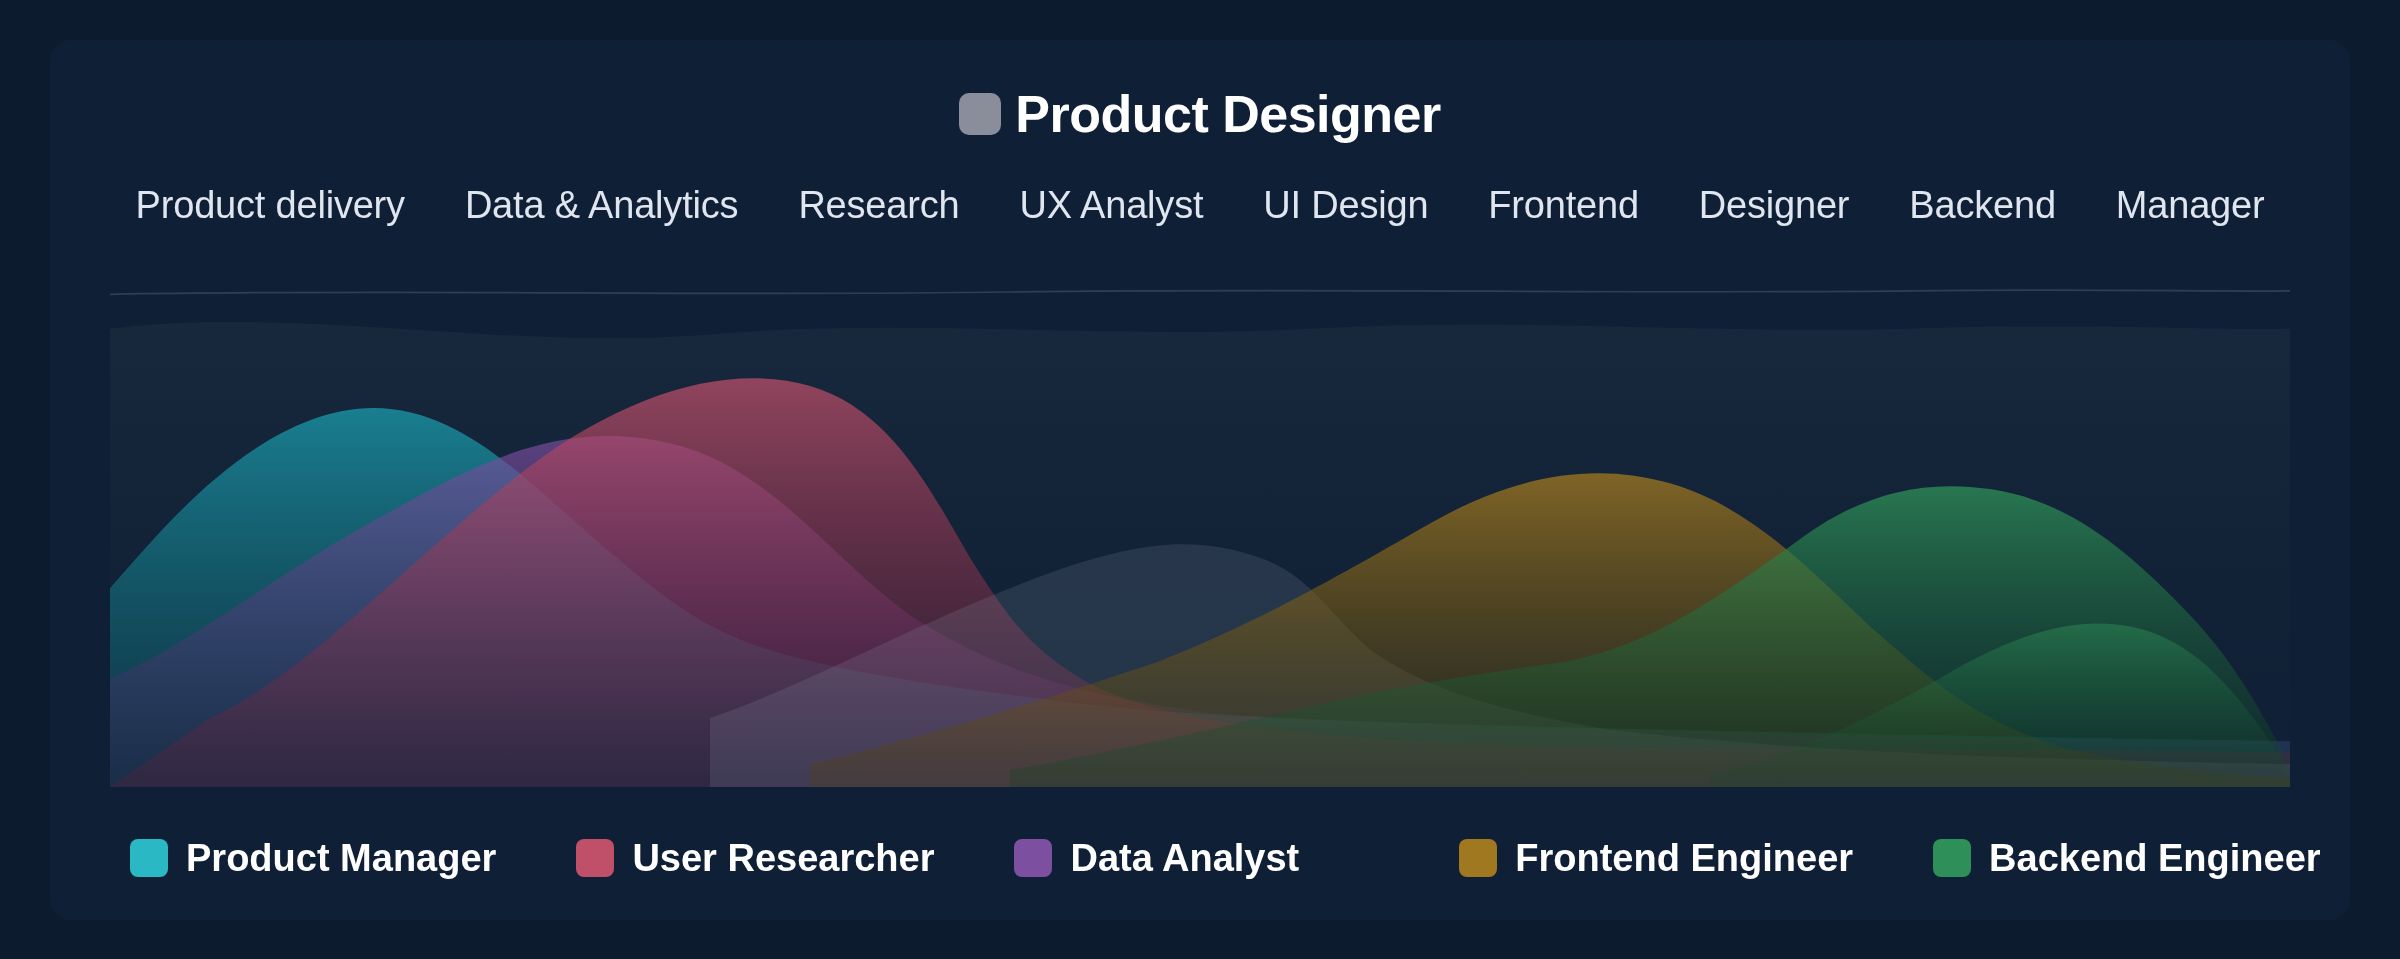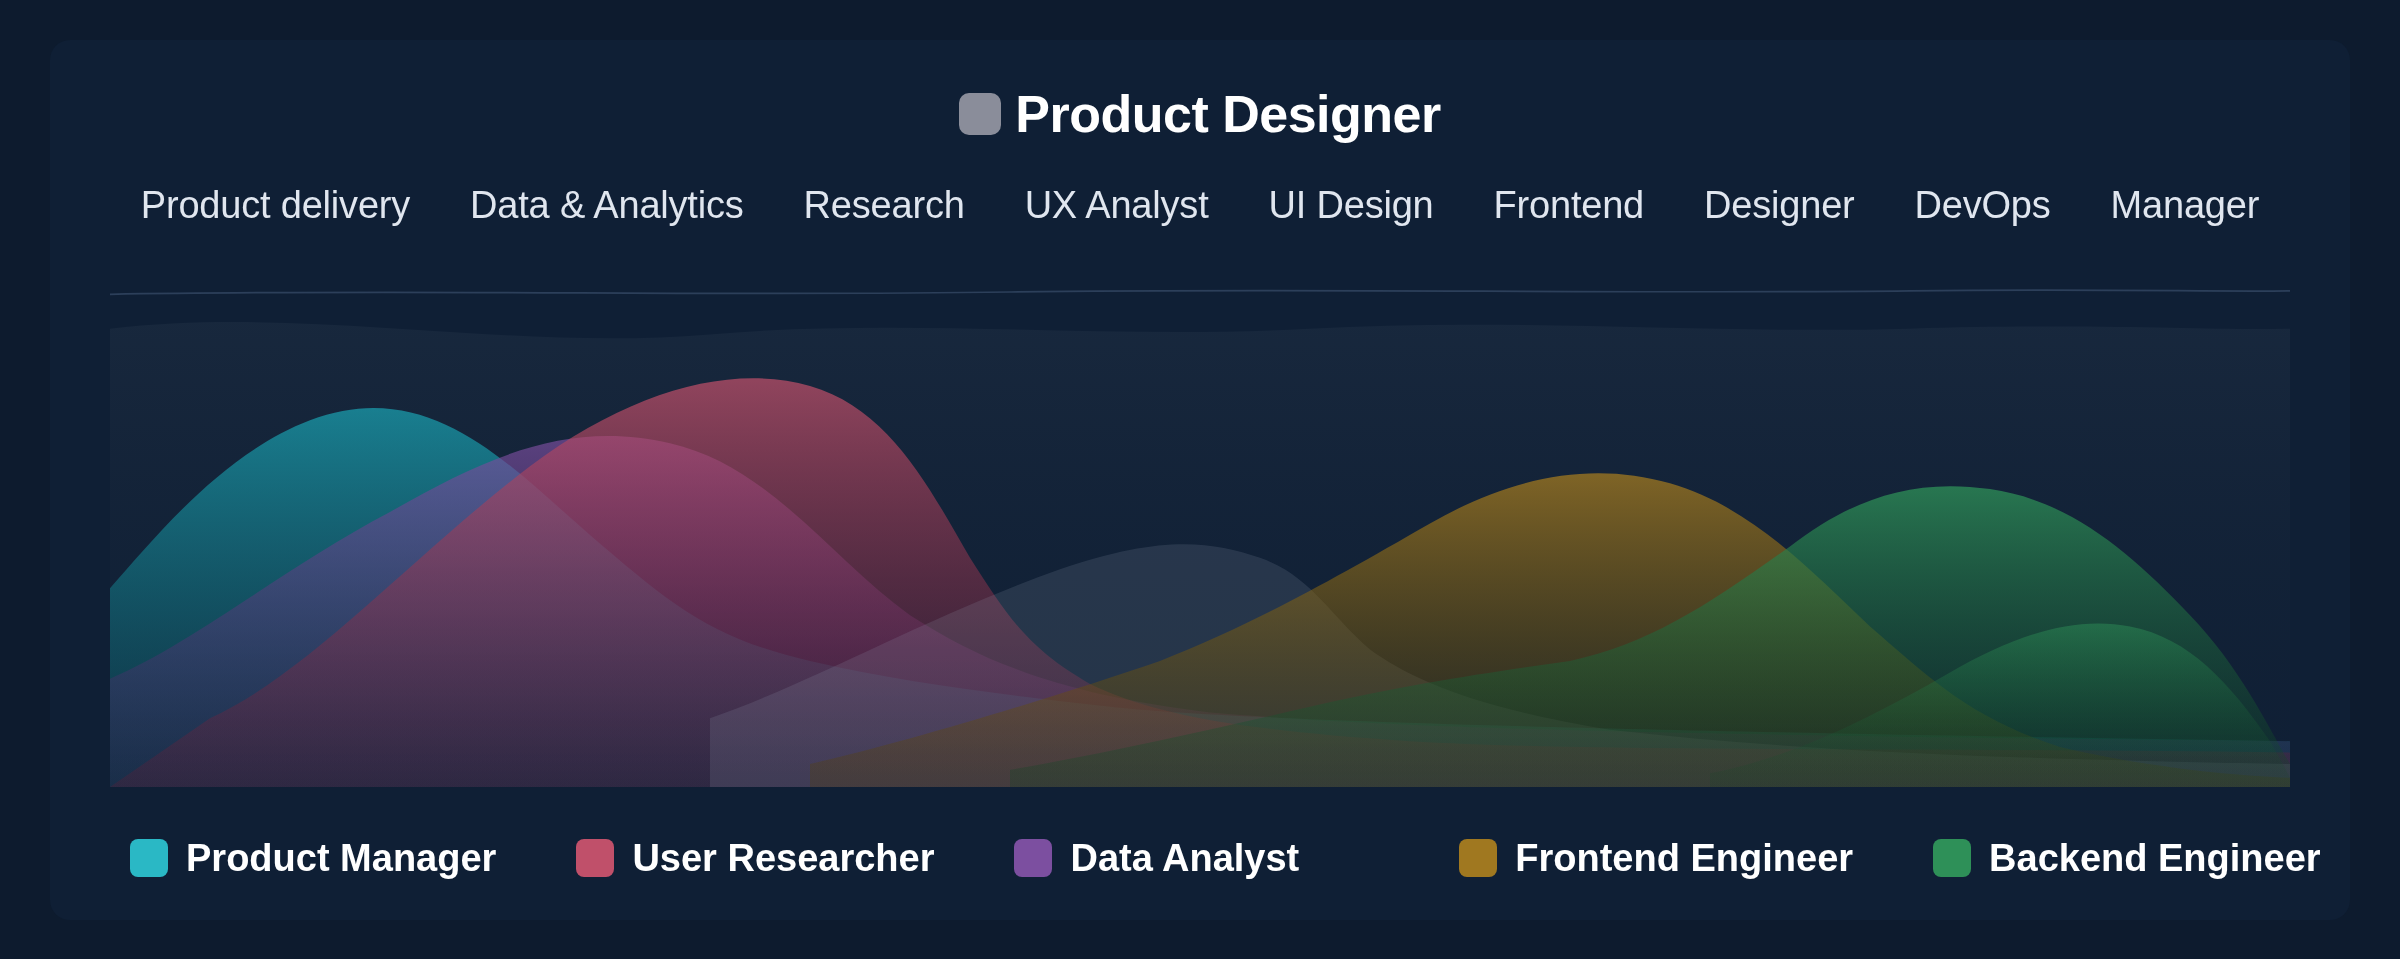--- a/index.html
+++ b/index.html
@@ -105,21 +105,21 @@
   </div>
 
   <div class="categories-row">
     <span class="category-label">Product delivery</span>
     <span class="category-label">Data &amp; Analytics</span>
     <span class="category-label">Research</span>
     <span class="category-label">UX Analyst</span>
     <span class="category-label">UI Design</span>
     <span class="category-label">Frontend</span>
     <span class="category-label">Designer</span>
-    <span class="category-label">DevOps</span>
+    <span class="category-label">Backend</span>
     <span class="category-label">Manager</span>
   </div>
 
   <div class="chart-area">
     <svg viewBox="0 0 2180 480" preserveAspectRatio="none" xmlns="http://www.w3.org/2000/svg">
       <defs>
 
         <linearGradient id="grad-pm" x1="0%" y1="0%" x2="0%" y2="100%">
           <stop offset="0%" style="stop-color:#1a9aaa;stop-opacity:0.85"></stop>
           <stop offset="100%" style="stop-color:#0d5560;stop-opacity:0.4"></stop>

